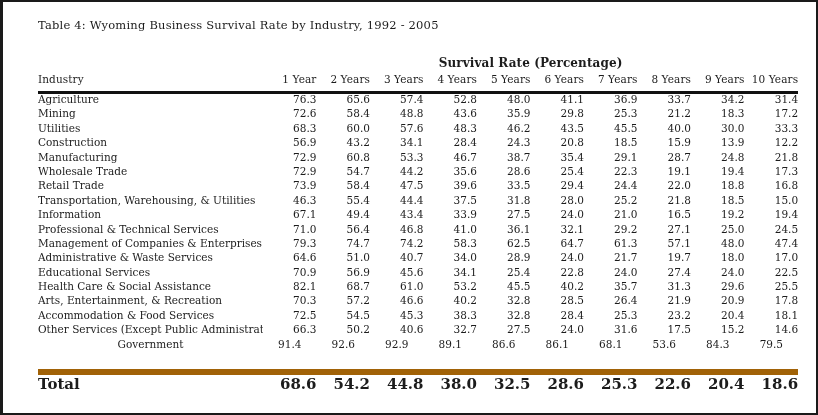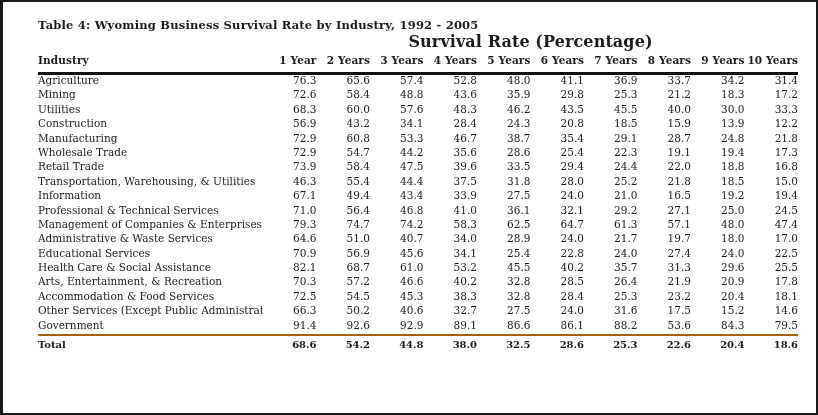--- a/index.html
+++ b/index.html
@@ -13,65 +13,66 @@
   .page {
     width: 818px;
     height: 415px;
     background: #ffffff;
     border: 2px solid #1a1a1a;
     border-left-width: 3px;
     padding: 16px 20px 0 35px;
     overflow: hidden;
   }
   .title {
-    font-weight: bold;
+    font-weight: normal;
     font-size: 11.5px;
     letter-spacing: 0.2px;
+    margin-bottom: 24px;
   }
   table.survival {
     border-collapse: collapse;
     table-layout: fixed;
     width: 760px;
   }
   col.industry-col { width: 225px; }
   col.year-col { width: 53.5px; }
   .group-head th {
     font-weight: bold;
-    font-size: 16px;
+    font-size: 12px;
     text-align: center;
     padding: 0 0 3px 0;
     letter-spacing: 0.1px;
   }
   .head-row th {
-    font-weight: bold;
+    font-weight: normal;
     font-size: 10.5px;
     text-align: right;
     padding: 0 0 6px 0;
     border-bottom: 3px solid #111111;
     letter-spacing: 0.1px;
     white-space: nowrap;
   }
   .head-row th.industry-h { text-align: left; }
   tbody td {
     font-size: 10.5px;
     line-height: 10.5px;
     padding: 2px 0 1.9px 0;
     text-align: right;
     white-space: nowrap;
     overflow: hidden;
   }
   tbody td.industry-cell { text-align: left; }
   tbody tr:first-child td { padding-top: 0; }
-  tbody tr:last-child td { padding-bottom: 4px; }
+  tbody tr:last-child td { padding-bottom: 20px; text-align: center; }
   tfoot td {
-    font-size: 10px;
+    font-size: 15px;
     line-height: 10.5px;
     font-weight: bold;
     text-align: right;
-    border-top: 2px solid #a16207;
+    border-top: 6px solid #a16207;
     padding: 4px 0 5px 0;
     white-space: nowrap;
   }
   tfoot td.industry-cell { text-align: left; }
 </style>
 </head>
 <body>
 
 <div class="page">
   <div class="title">Table 4: Wyoming Business Survival Rate by Industry, 1992 - 2005</div>
@@ -332,21 +333,21 @@
           <td>14.6</td>
         </tr>
         <tr>
           <td class="industry-cell">Government</td>
           <td>91.4</td>
           <td>92.6</td>
           <td>92.9</td>
           <td>89.1</td>
           <td>86.6</td>
           <td>86.1</td>
-          <td>88.2</td>
+          <td>68.1</td>
           <td>53.6</td>
           <td>84.3</td>
           <td>79.5</td>
         </tr>
       </tbody>
     <tfoot>
       <tr id="total-row">
         <td class="industry-cell">Total</td>
       <td>68.6</td>
           <td>54.2</td>

